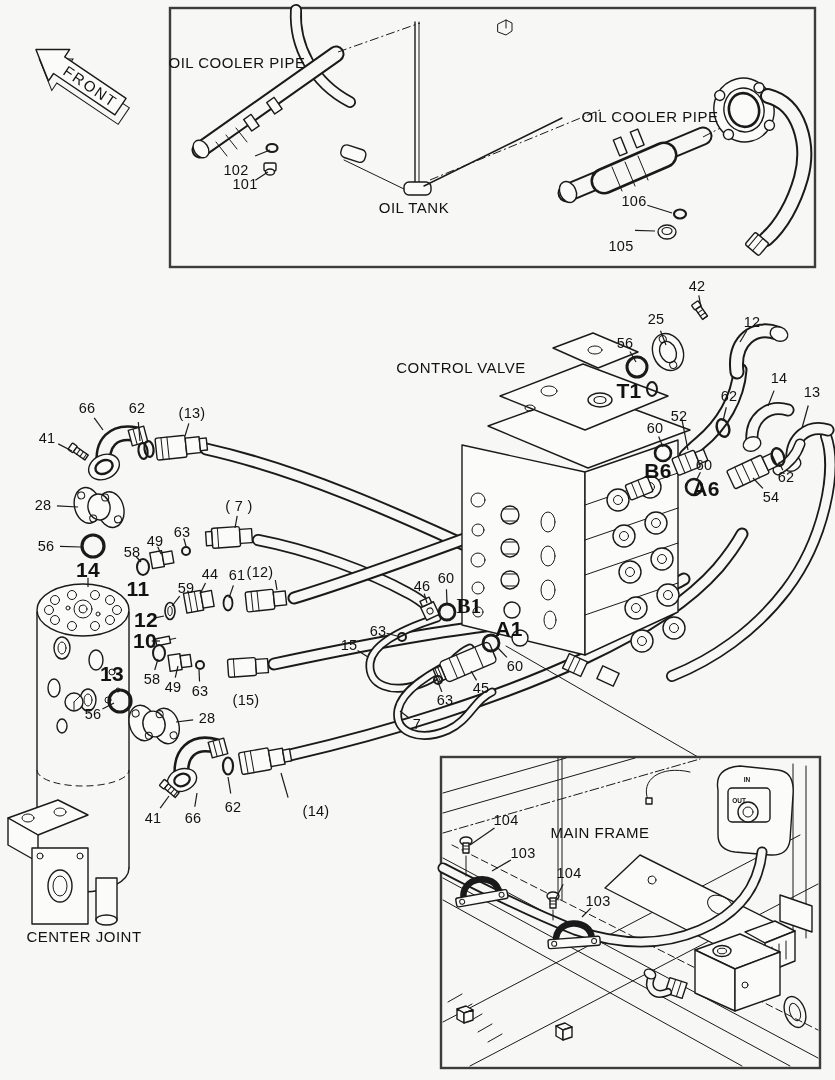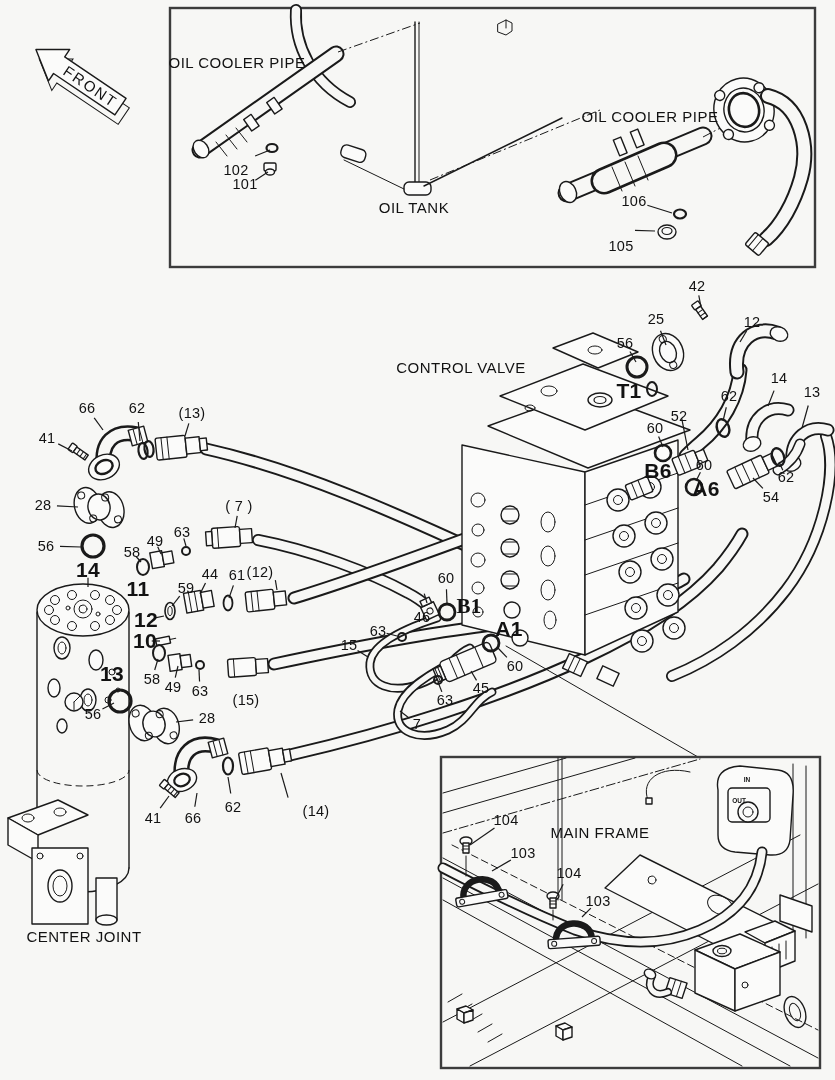--- a/index.html
+++ b/index.html
@@ -647,21 +647,21 @@
       <div class="callout" style="left: 200px; top: 691px;">63</div>
       <div class="callout" style="left: 246px; top: 700px;">(15)</div>
       <div class="callout" style="left: 93px; top: 714px;">56</div>
       <div class="callout" style="left: 207px; top: 718px;">28</div>
       <div class="callout" style="left: 153px; top: 818px;">41</div>
       <div class="callout" style="left: 193px; top: 818px;">66</div>
       <div class="callout" style="left: 233px; top: 807px;">62</div>
       <div class="callout" style="left: 292px; top: 811px; margin-left: 24px;">(14)</div>
       <div class="callout name" style="left: 84px; top: 936px;">CENTER JOINT</div>
       <div class="callout" style="left: 260px; top: 572px;">(12)</div>
-      <div class="callout" style="left: 422px; top: 586px; margin-top: 31px;">46</div>
+      <div class="callout" style="left: 422px; top: 586px;">46</div>
       <div class="callout" style="left: 446px; top: 578px;">60</div>
       <div class="callout b" style="left: 469px; top: 606px; font-family: Liberation Serif, serif;">B1</div>
       <div class="callout" style="left: 378px; top: 631px;">63</div>
       <div class="callout" style="left: 349px; top: 645px;">15</div>
       <div class="callout b" style="left: 509px; top: 629px;">A1</div>
       <div class="callout" style="left: 515px; top: 666px;">60</div>
       <div class="callout" style="left: 481px; top: 688px;">45</div>
       <div class="callout" style="left: 445px; top: 700px;">63</div>
       <div class="callout" style="left: 417px; top: 724px;">7</div>
       <div class="callout" style="left: 506px; top: 820px;">104</div>

